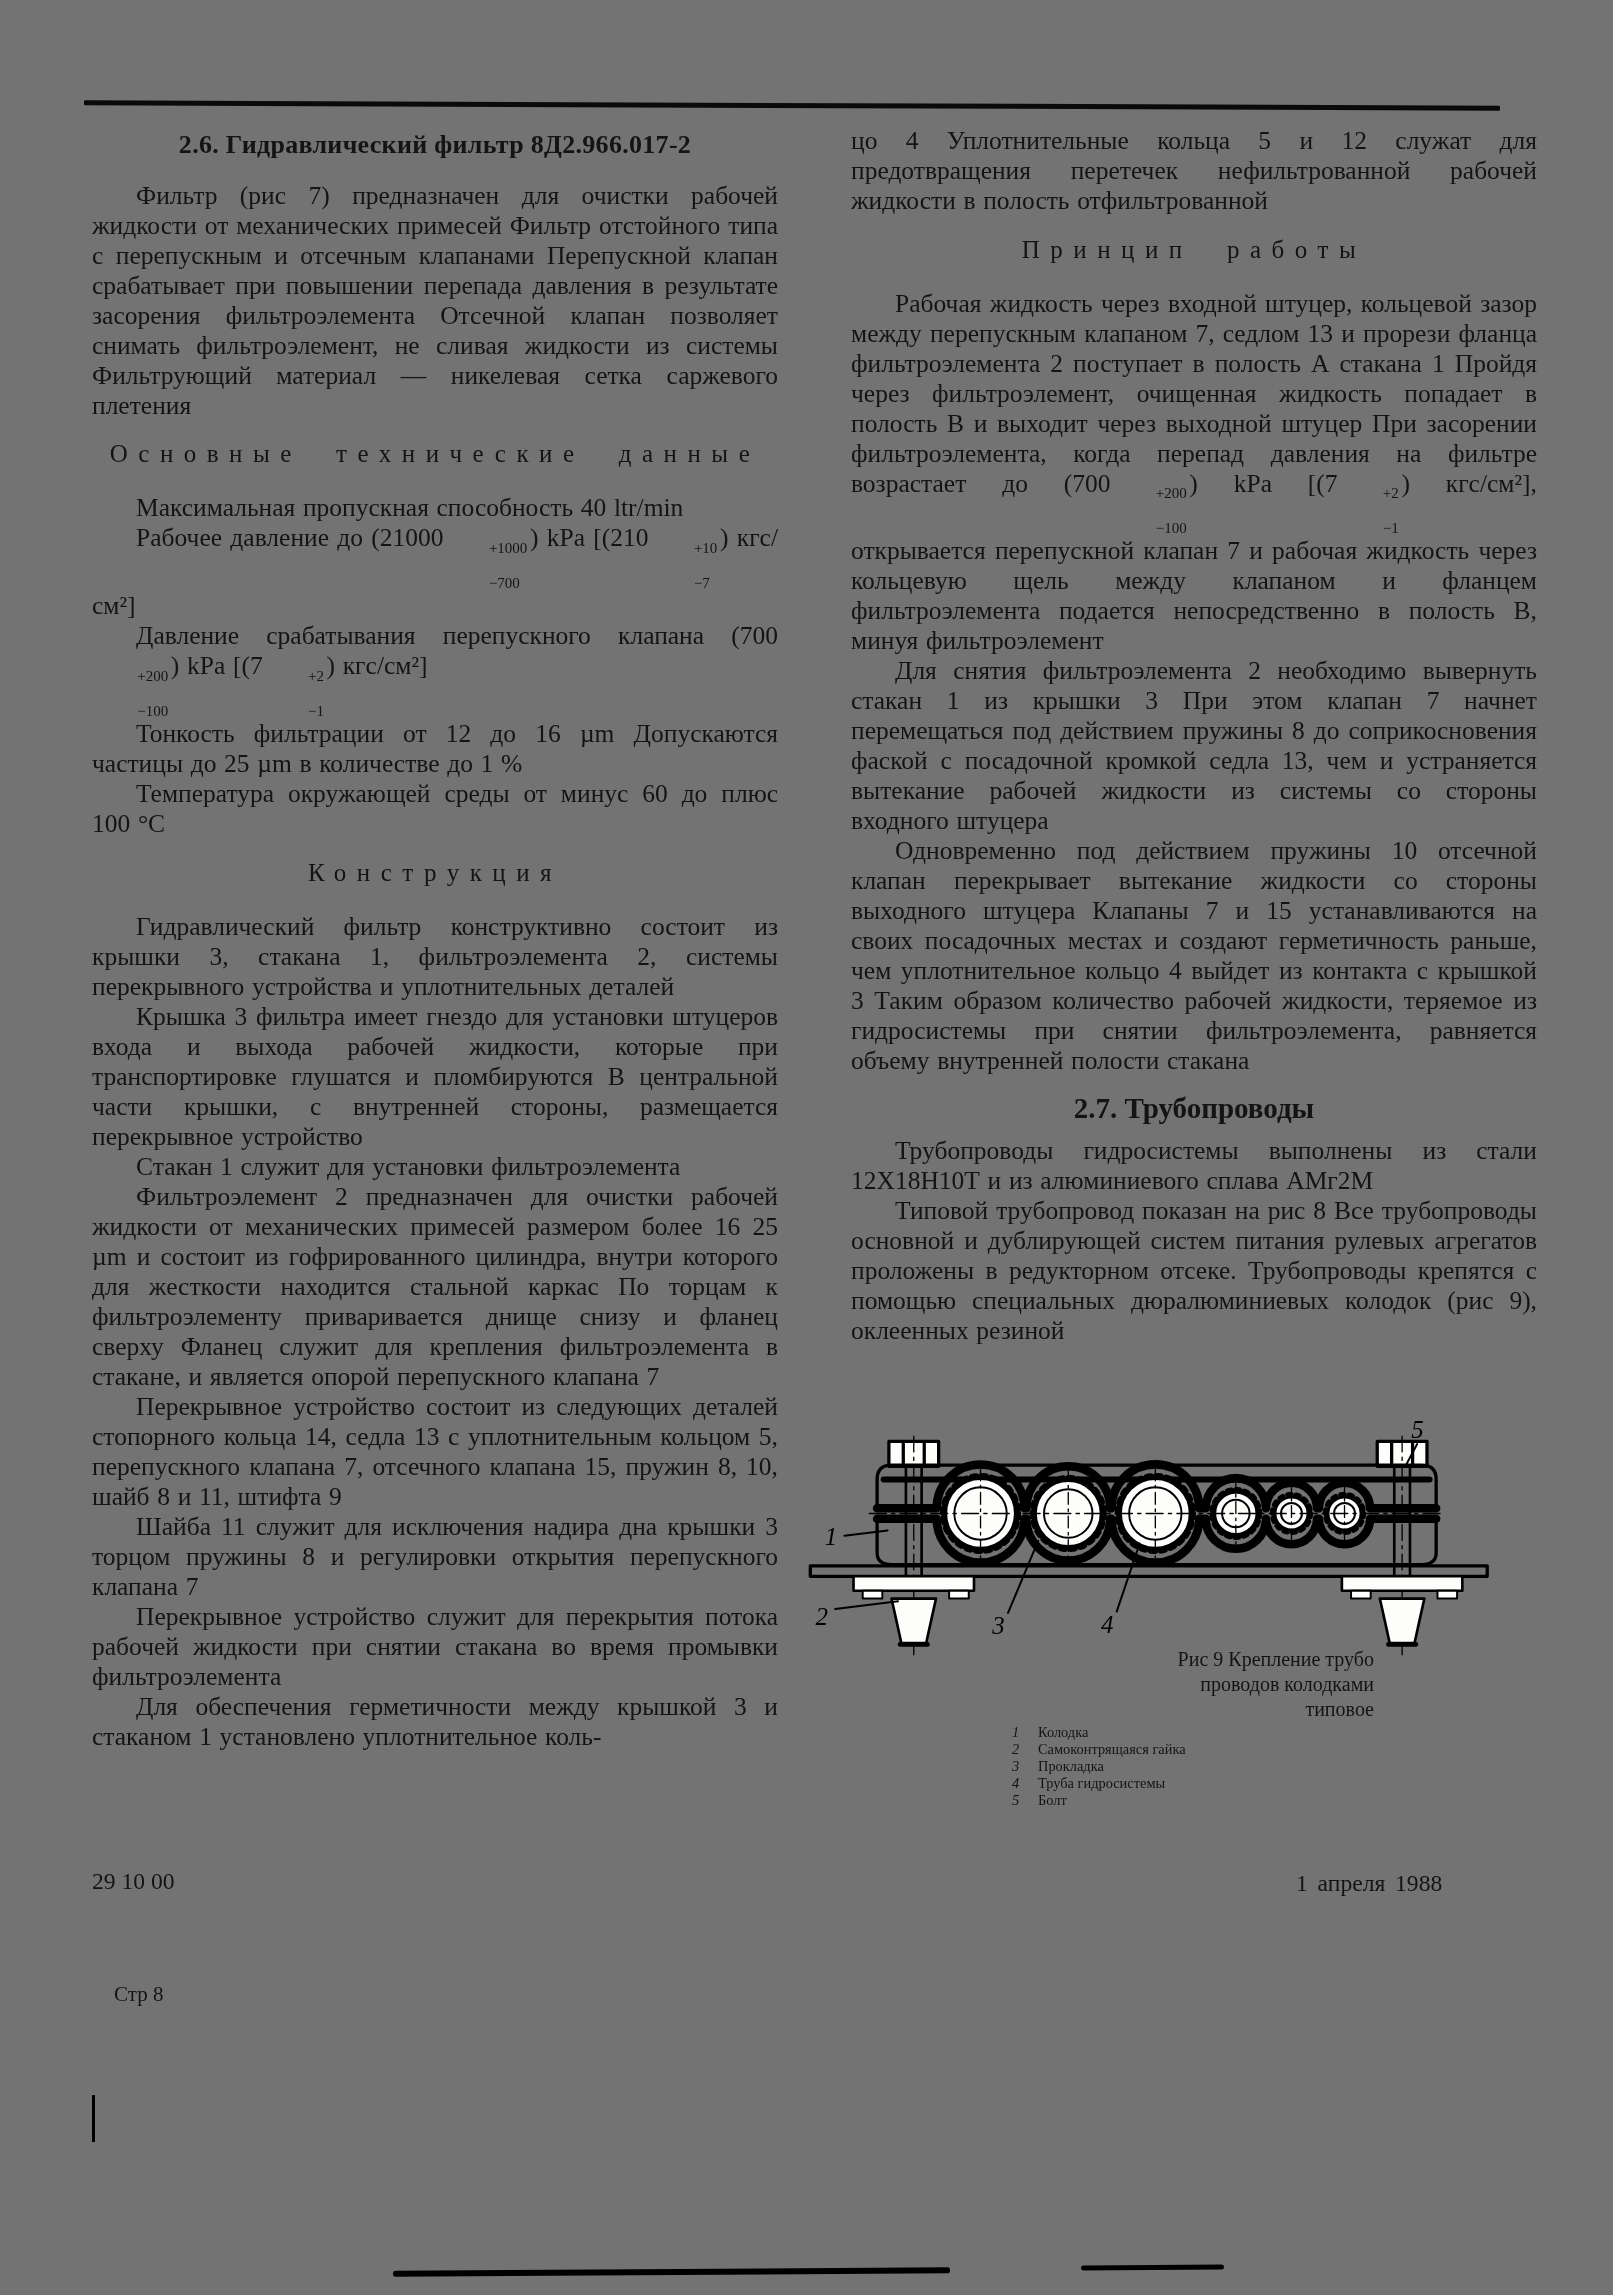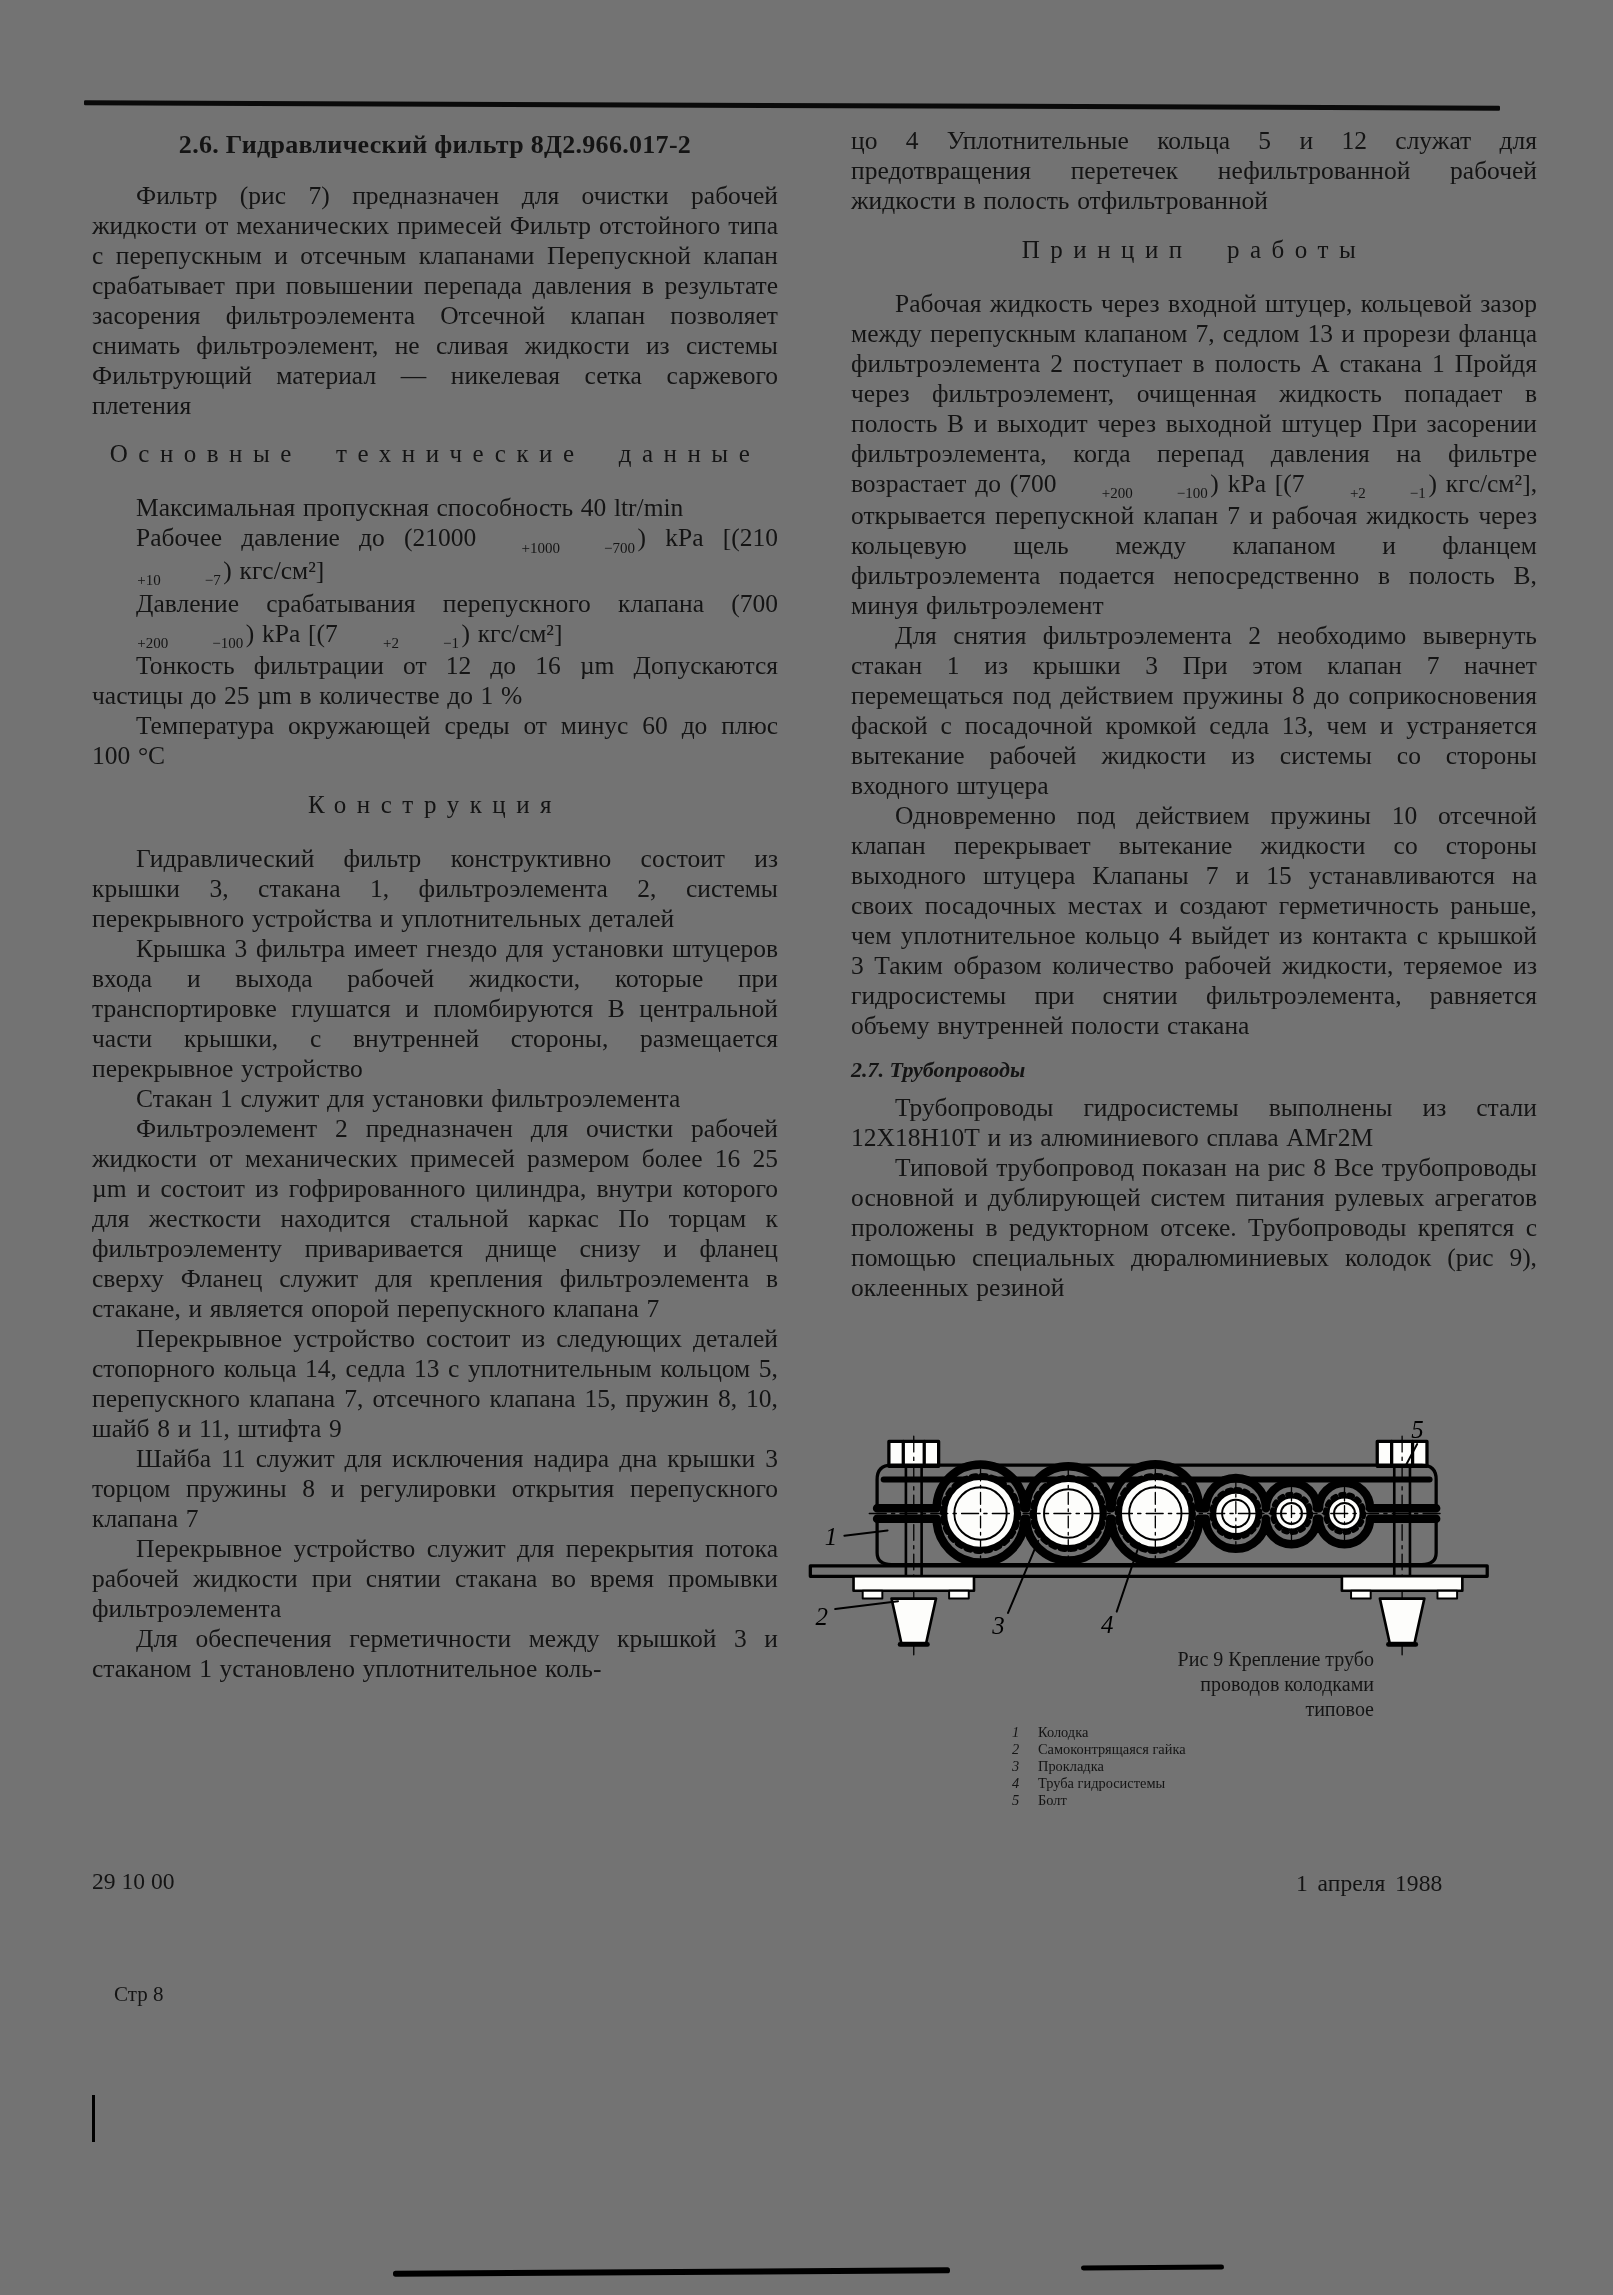--- a/index.html
+++ b/index.html
@@ -25,25 +25,25 @@
     word-spacing:1.3px;
   }
   h2.sec{
     font-size:26px;font-weight:bold;margin:3.9px 0 21px 0;
     text-align:center;letter-spacing:0.3px;
   }
   h3.spaced{
     font-size:25px;font-weight:normal;margin:19.6px 0 25px 0;
     text-align:center;letter-spacing:0.42em;word-spacing:0.7em;
   }
-  h2.sec27{font-size:22px;font-weight:bold;margin:15.7px 0 10.5px 0;font-style:italic;}
+  h2.sec27{font-size:29px;font-weight:bold;margin:15.7px 0 10.5px 0;text-align:center;}
   .tol{
-    display:inline-flex;flex-direction:row;align-items:flex-start;
+    display:inline-flex;flex-direction:column;align-items:flex-start;
     font-size:15px;line-height:1.02;vertical-align:-0.42em;
-    margin:0 2.6px 0 1.3px;letter-spacing:0;word-spacing:0;
+    margin:0 2.6px 0 1.3px;letter-spacing:0;word-spacing:0;gap:20px;
   }
   
   .figure{position:absolute;left:792px;top:1406px;width:707px;height:438px;}
   .figure svg{position:absolute;left:0;top:0;}
   .fig-caption{
     position:absolute;left:111px;top:241px;width:471px;
     text-align:right;font-size:20px;line-height:25px;
   }
   .fig-legend{
     position:absolute;left:220px;top:318px;

